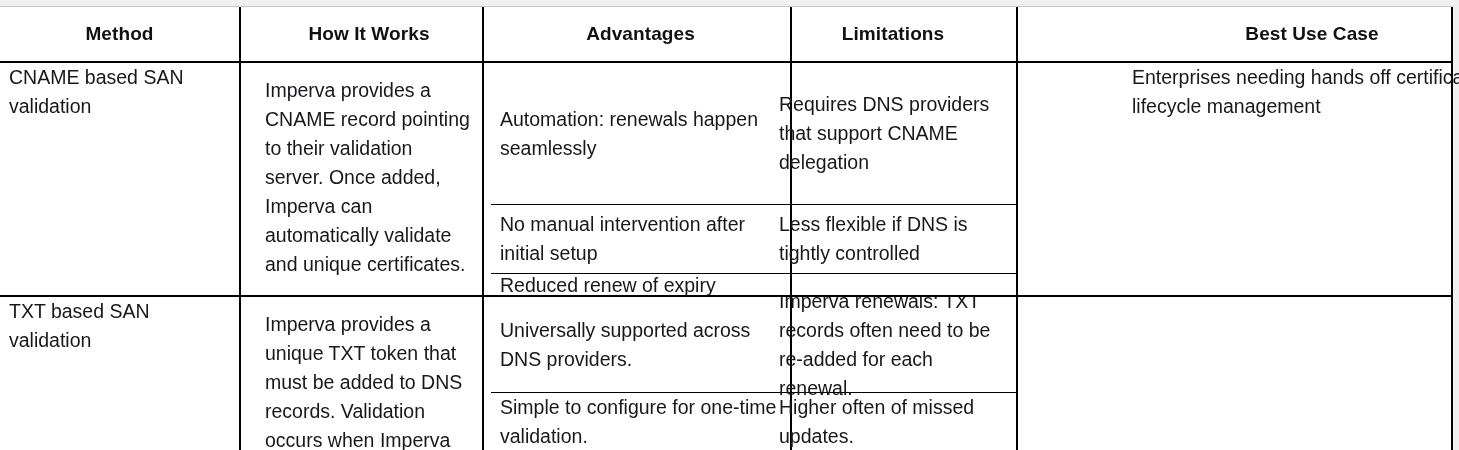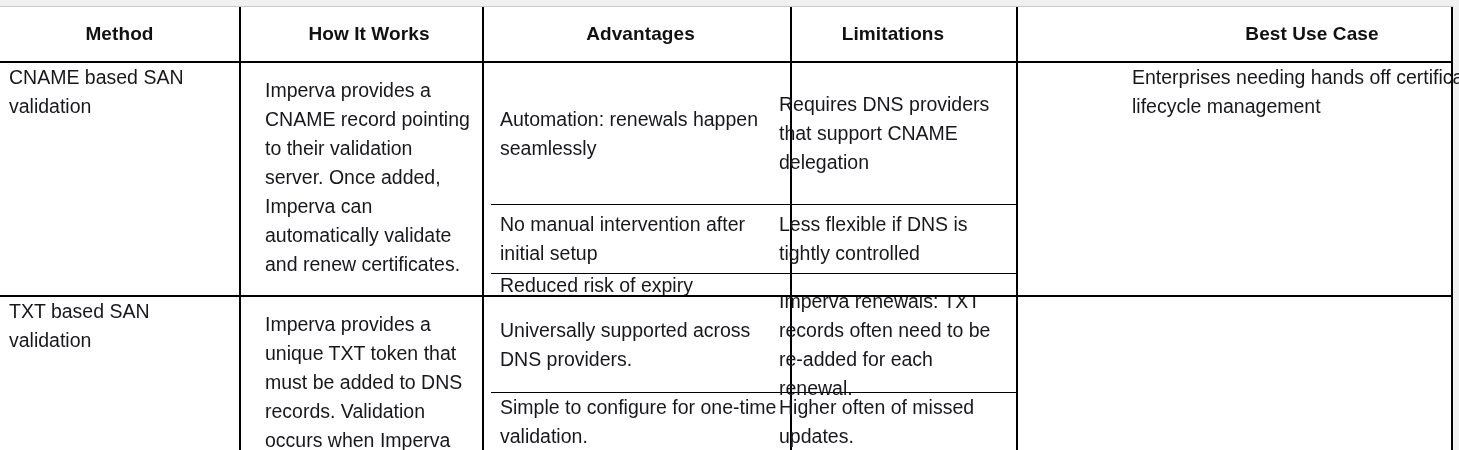--- a/index.html
+++ b/index.html
@@ -169,32 +169,32 @@
     </div>
   </div>
 
   <div class="trow" id="body-row-1">
 
     <div class="cell col-method cell-pad vmid">
       <span class="celltext">CNAME based SAN validation</span>
     </div>
 
     <div class="cell col-how cell-pad vtop">
-      <span class="celltext">Imperva provides a CNAME record pointing to their validation server. Once added, Imperva can automatically validate and renew certificates.</span>
+      <span class="celltext">Imperva provides a CNAME record pointing to their validation server. Once added, Imperva can automatically validate and unique certificates.</span>
     </div>
 
     <div class="cell col-adv">
       <div class="subcell r1-s2">
         <span class="celltext">No manual intervention after initial setup</span>
       </div>
       <div class="subcell r1-s1">
         <span class="celltext">Automation: renewals happen seamlessly</span>
       </div>
       <div class="subcell r1-s3">
-        <span class="celltext">Reduced risk of expiry</span>
+        <span class="celltext">Reduced renew of expiry</span>
       </div>
     </div>
 
     <div class="cell col-lim">
       <div class="subcell r1-s1">
         <span class="celltext">Requires DNS providers that support CNAME delegation</span>
       </div>
       <div class="subcell r1-s2">
         <span class="celltext">Less flexible if DNS is tightly controlled</span>
       </div>

